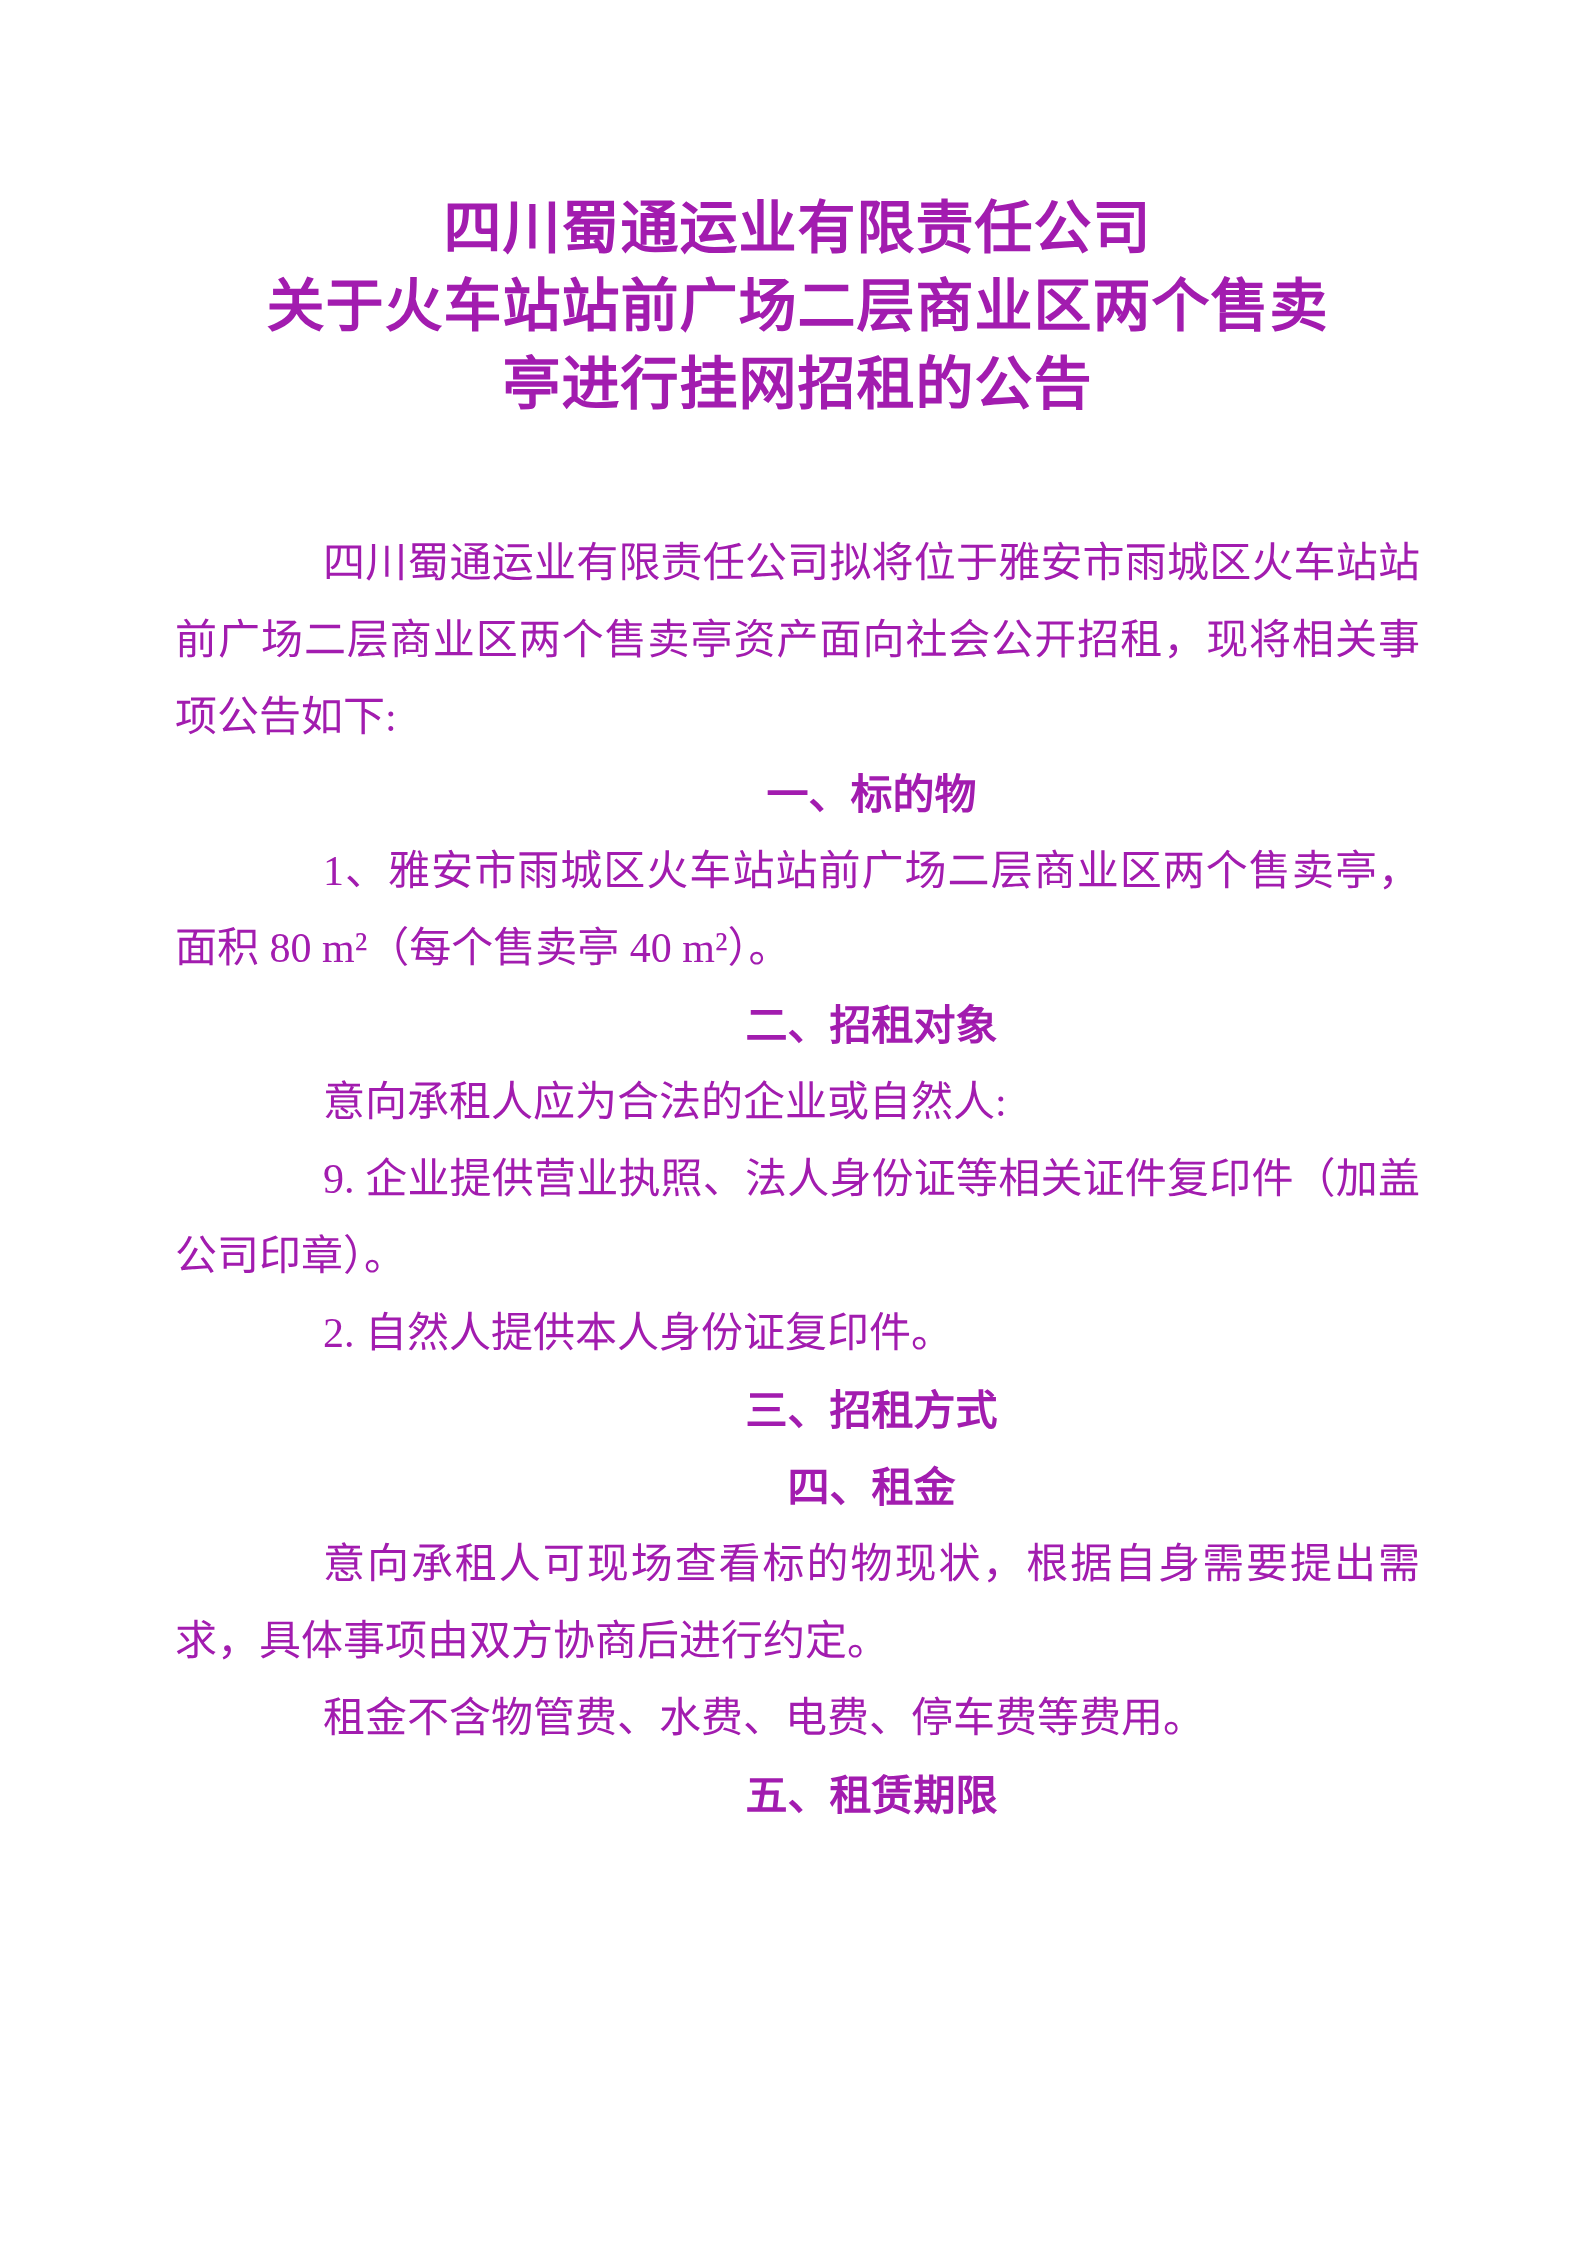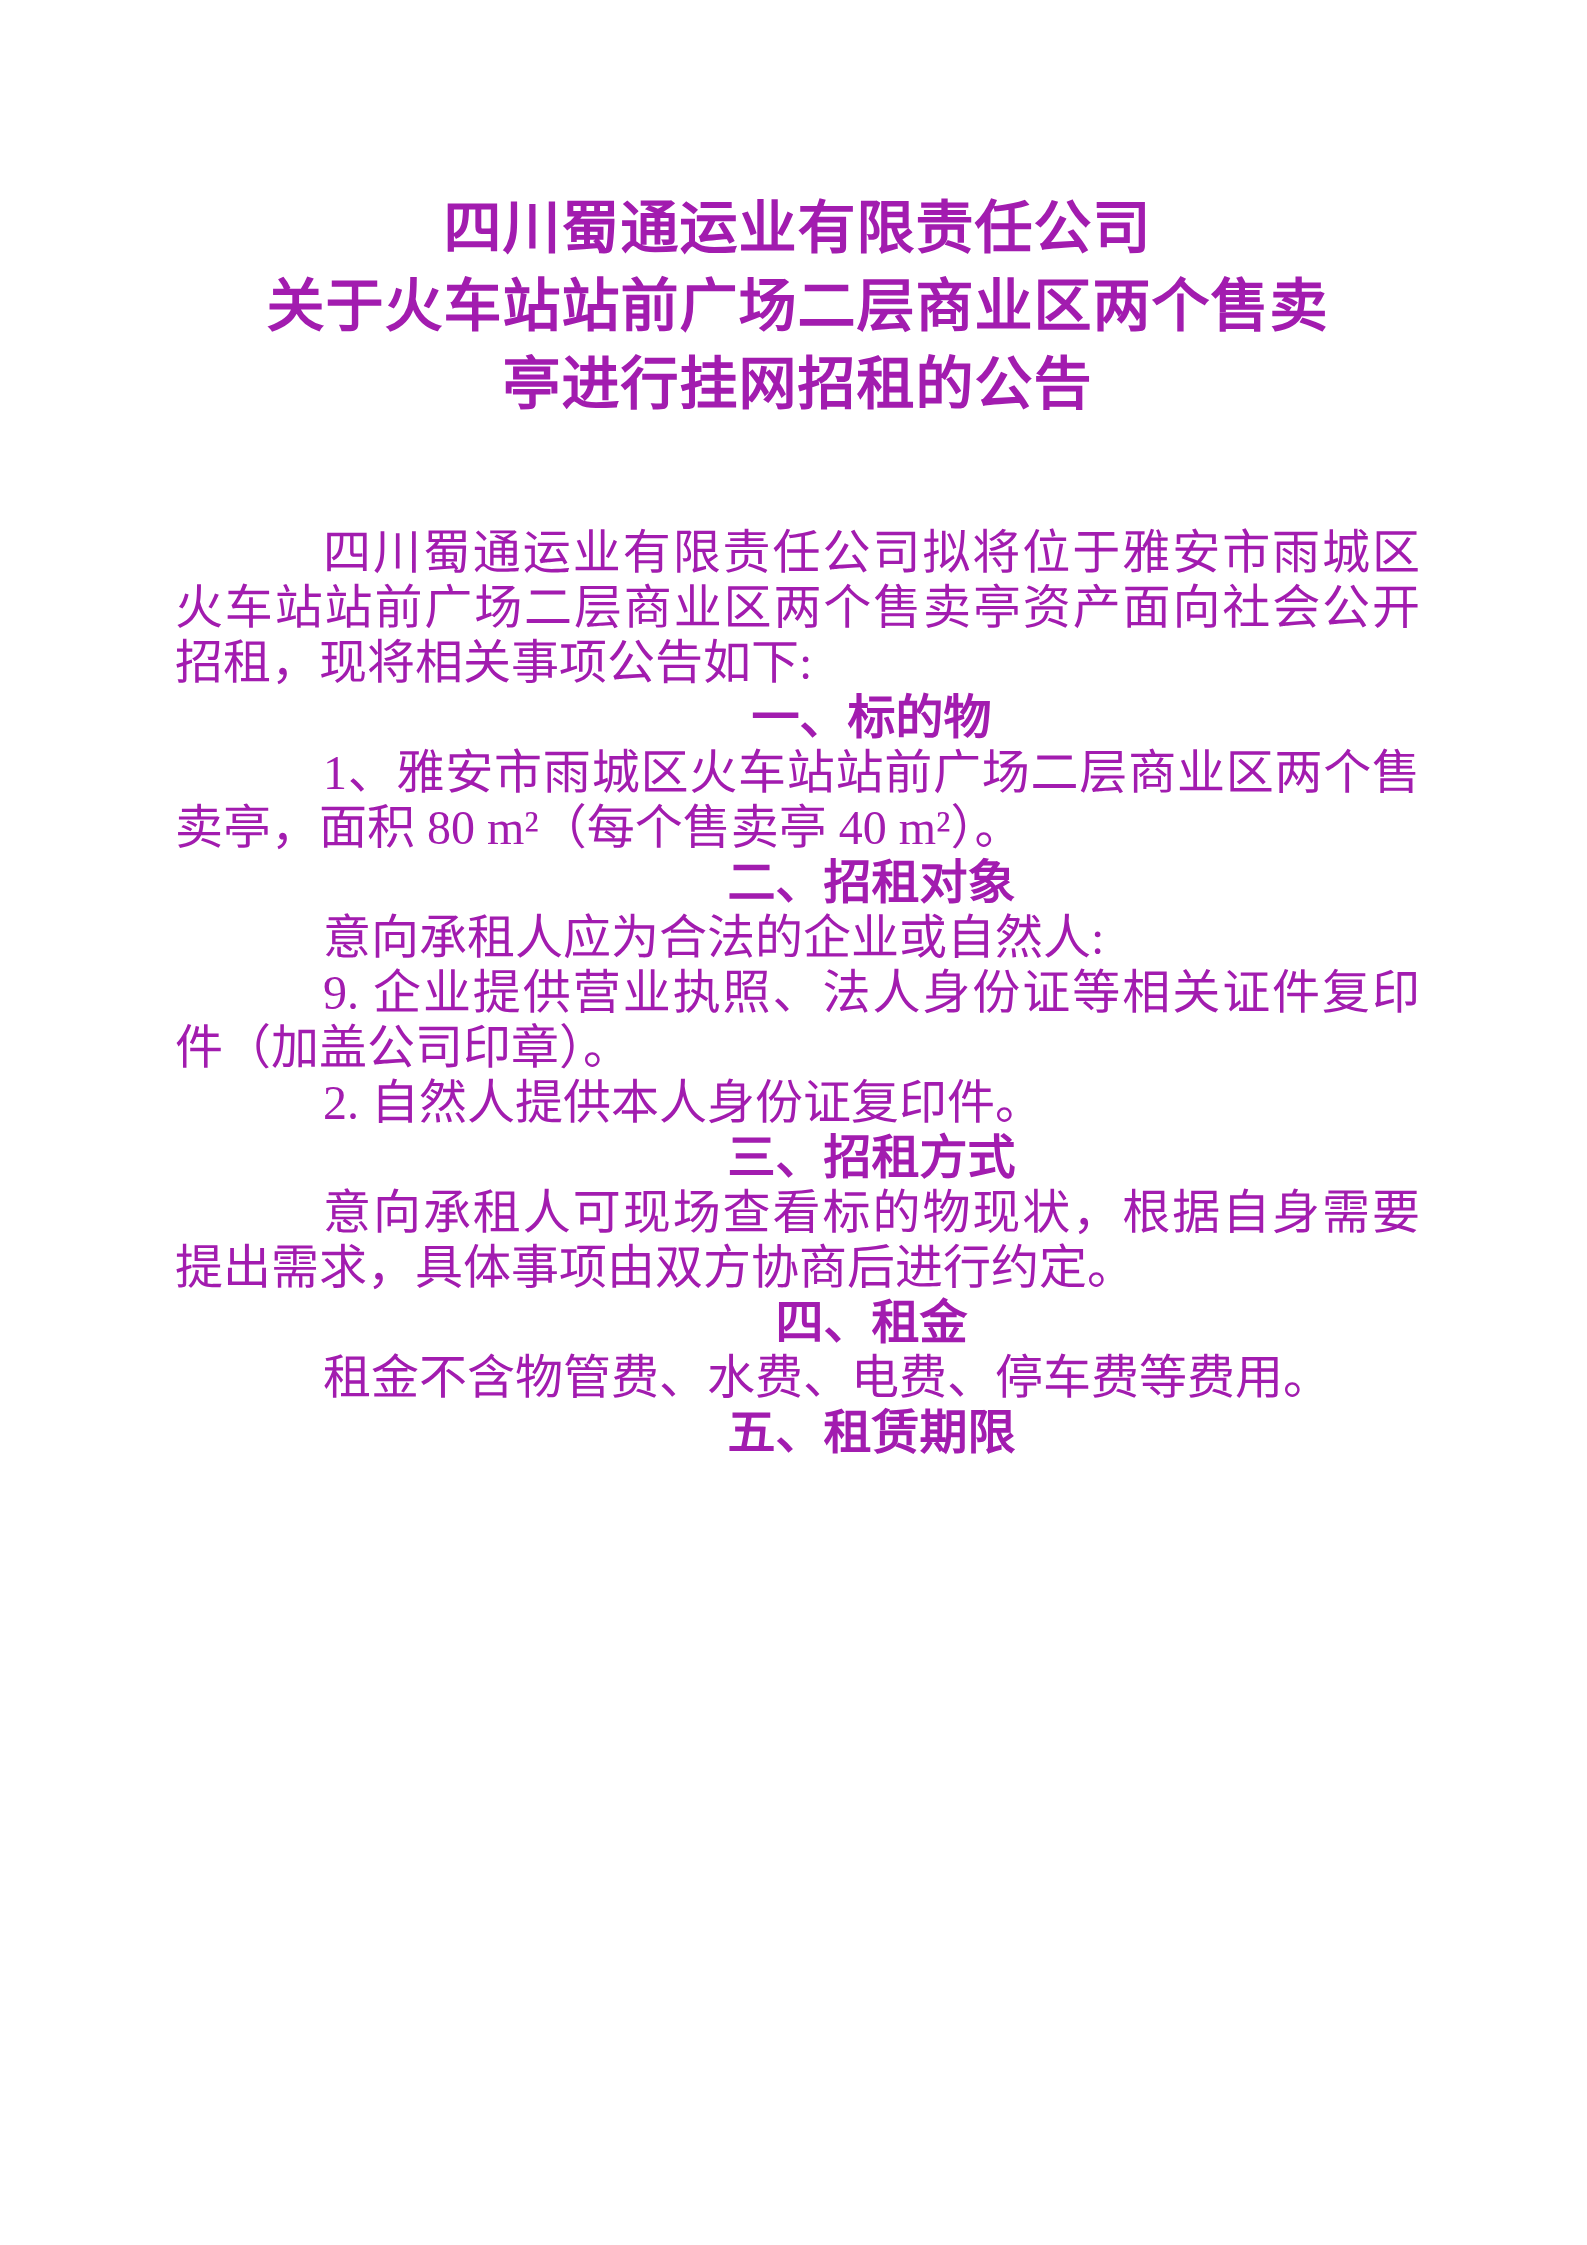--- a/index.html
+++ b/index.html
@@ -30,22 +30,22 @@
     line-height: 78px;
     text-align: center;
     letter-spacing: 1px;
   }
   .title-line {
     white-space: nowrap;
   }
   .doc-body {
     margin-top: 101px;
     font-family: "Liberation Serif", "DejaVu Serif", serif;
-    font-size: 48px;
-    line-height: 55px;
+    font-size: 42px;
+    line-height: 77px;
     text-align: justify;
   }
   .para {
     margin: 0;
     padding: 0;
     text-indent: 148px;
   }
   .para.heading {
     font-family: "Liberation Sans", "DejaVu Sans", sans-serif;
     font-weight: bold;
@@ -64,19 +64,19 @@
       </h1>
     <div class="doc-body">
         <p class="para body-text">四川蜀通运业有限责任公司拟将位于雅安市雨城区火车站站前广场二层商业区两个售卖亭资产面向社会公开招租，现将相关事项公告如下:</p>
         <p class="para heading">一、标的物</p>
         <p class="para body-text">1、雅安市雨城区火车站站前广场二层商业区两个售卖亭，面积 80 m²（每个售卖亭 40 m²）。</p>
         <p class="para heading">二、招租对象</p>
         <p class="para body-text">意向承租人应为合法的企业或自然人:</p>
         <p class="para body-text">9. 企业提供营业执照、法人身份证等相关证件复印件（加盖公司印章）。</p>
         <p class="para body-text">2. 自然人提供本人身份证复印件。</p>
         <p class="para heading">三、招租方式</p>
+        <p class="para heading">四、租金</p>
         <p class="para body-text">意向承租人可现场查看标的物现状，根据自身需要提出需求，具体事项由双方协商后进行约定。</p>
-        <p class="para heading">四、租金</p>
         <p class="para body-text">租金不含物管费、水费、电费、停车费等费用。</p>
         <p class="para heading">五、租赁期限</p>
       </div>
   </div>
 </div>
 
 </body></html>

